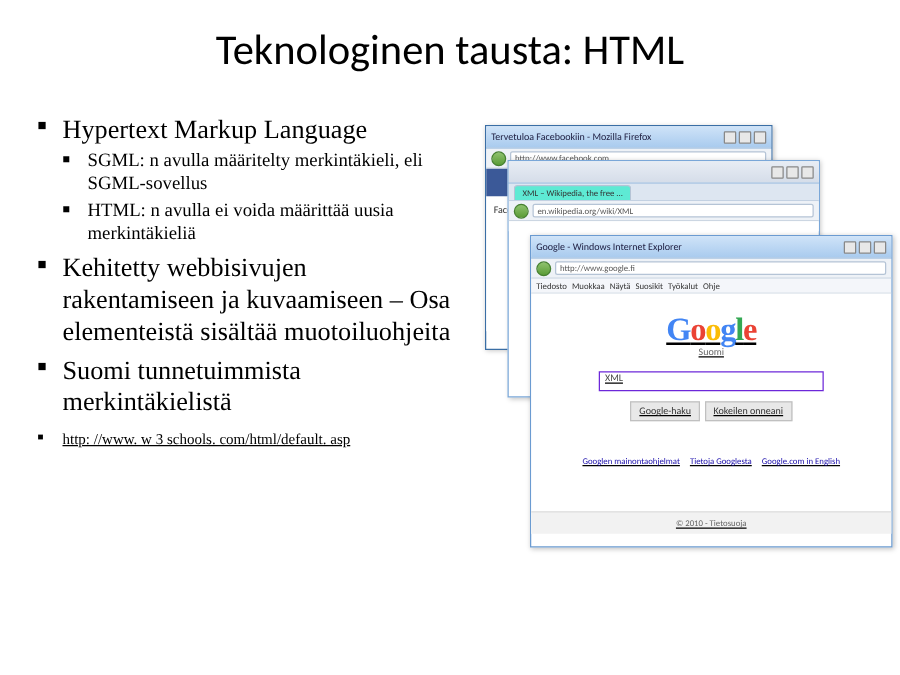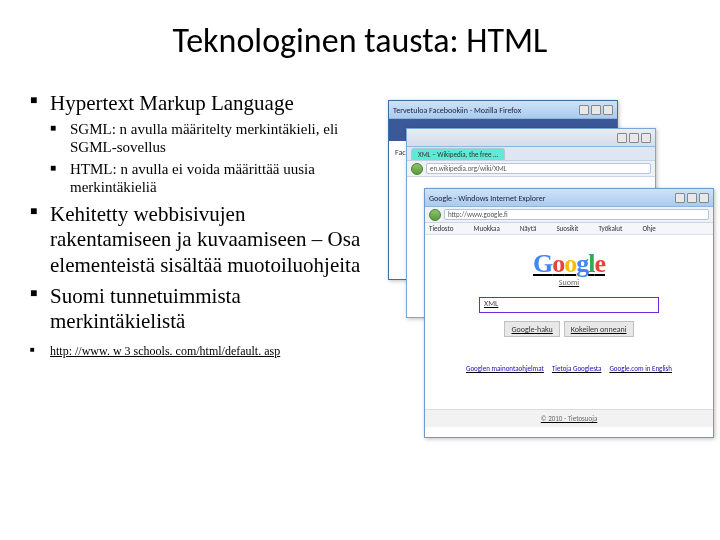--- a/index.html
+++ b/index.html
@@ -128,21 +128,21 @@
   .g-logo span:nth-child(3){color:#FBBC05;}
   .g-logo span:nth-child(4){color:#4285F4;}
   .g-logo span:nth-child(5){color:#34A853;}
   .g-logo span:nth-child(6){color:#EA4335;}
   .g-sub { font-size:8px; color:#666; margin-top:-2px; }
   .g-search { margin-top:10px; width:180px; height:16px; border:1px solid #6d28d9; font-size:8px; padding:0 4px; color:#444; }
   .g-btns { display:flex; gap:4px; margin-top:8px; }
   .g-btn { background:#e8e8e8; border:1px solid #c0c0c0; font-size:8px; padding:2px 6px; color:#333; }
   .g-links { margin-top:27px; font-size:7px; color:#1a0dab; display:flex; gap:8px; }
   .g-foot { margin-top:auto; height:18px; width:100%; background:#f2f2f2; border-top:1px solid #ddd; font-size:7px; color:#666; display:flex; justify-content:center; align-items:center; gap:6px; }
-  .menubar { height:12px; background:#f4f6fa; border-bottom:1px solid #d8dfe8; font-size:7px; color:#333; padding:0 4px; display:flex; gap:20px; align-items:center; }
+  .menubar { height:12px; background:#f4f6fa; border-bottom:1px solid #d8dfe8; font-size:7px; color:#333; padding:0 4px; display:flex; gap:4px; align-items:center; }
 </style>
 </head>
 <body>
 
 <div class="slide">
   <h1 class="title">Teknologinen tausta: HTML</h1>
 
   <div class="content">
     <div class="text-col">
       <ul class="lvl1">
@@ -165,20 +165,24 @@
 
   <div class="window w1">
     <div class="titlebar">
       <span>Tervetuloa Facebookiin - Mozilla Firefox</span>
       <div class="wbtns">
         <div class="wbtn"></div>
         <div class="wbtn"></div>
         <div class="wbtn"></div>
       </div>
     </div>
+    <div class="toolbar">
+      <div class="navbtn"></div>
+      <div class="addr">http://www.facebook.com</div>
+    </div>
     <div class="page">
       <div class="fb-bar"></div>
       <div class="fb-body">Facebook auttaa sinua pitämään yhteyttä elämäsi ihmisiin.</div>
     </div>
   </div>
 
   <div class="window w2">
     <div class="titlebar">
       <span></span>
       <div class="wbtns">

